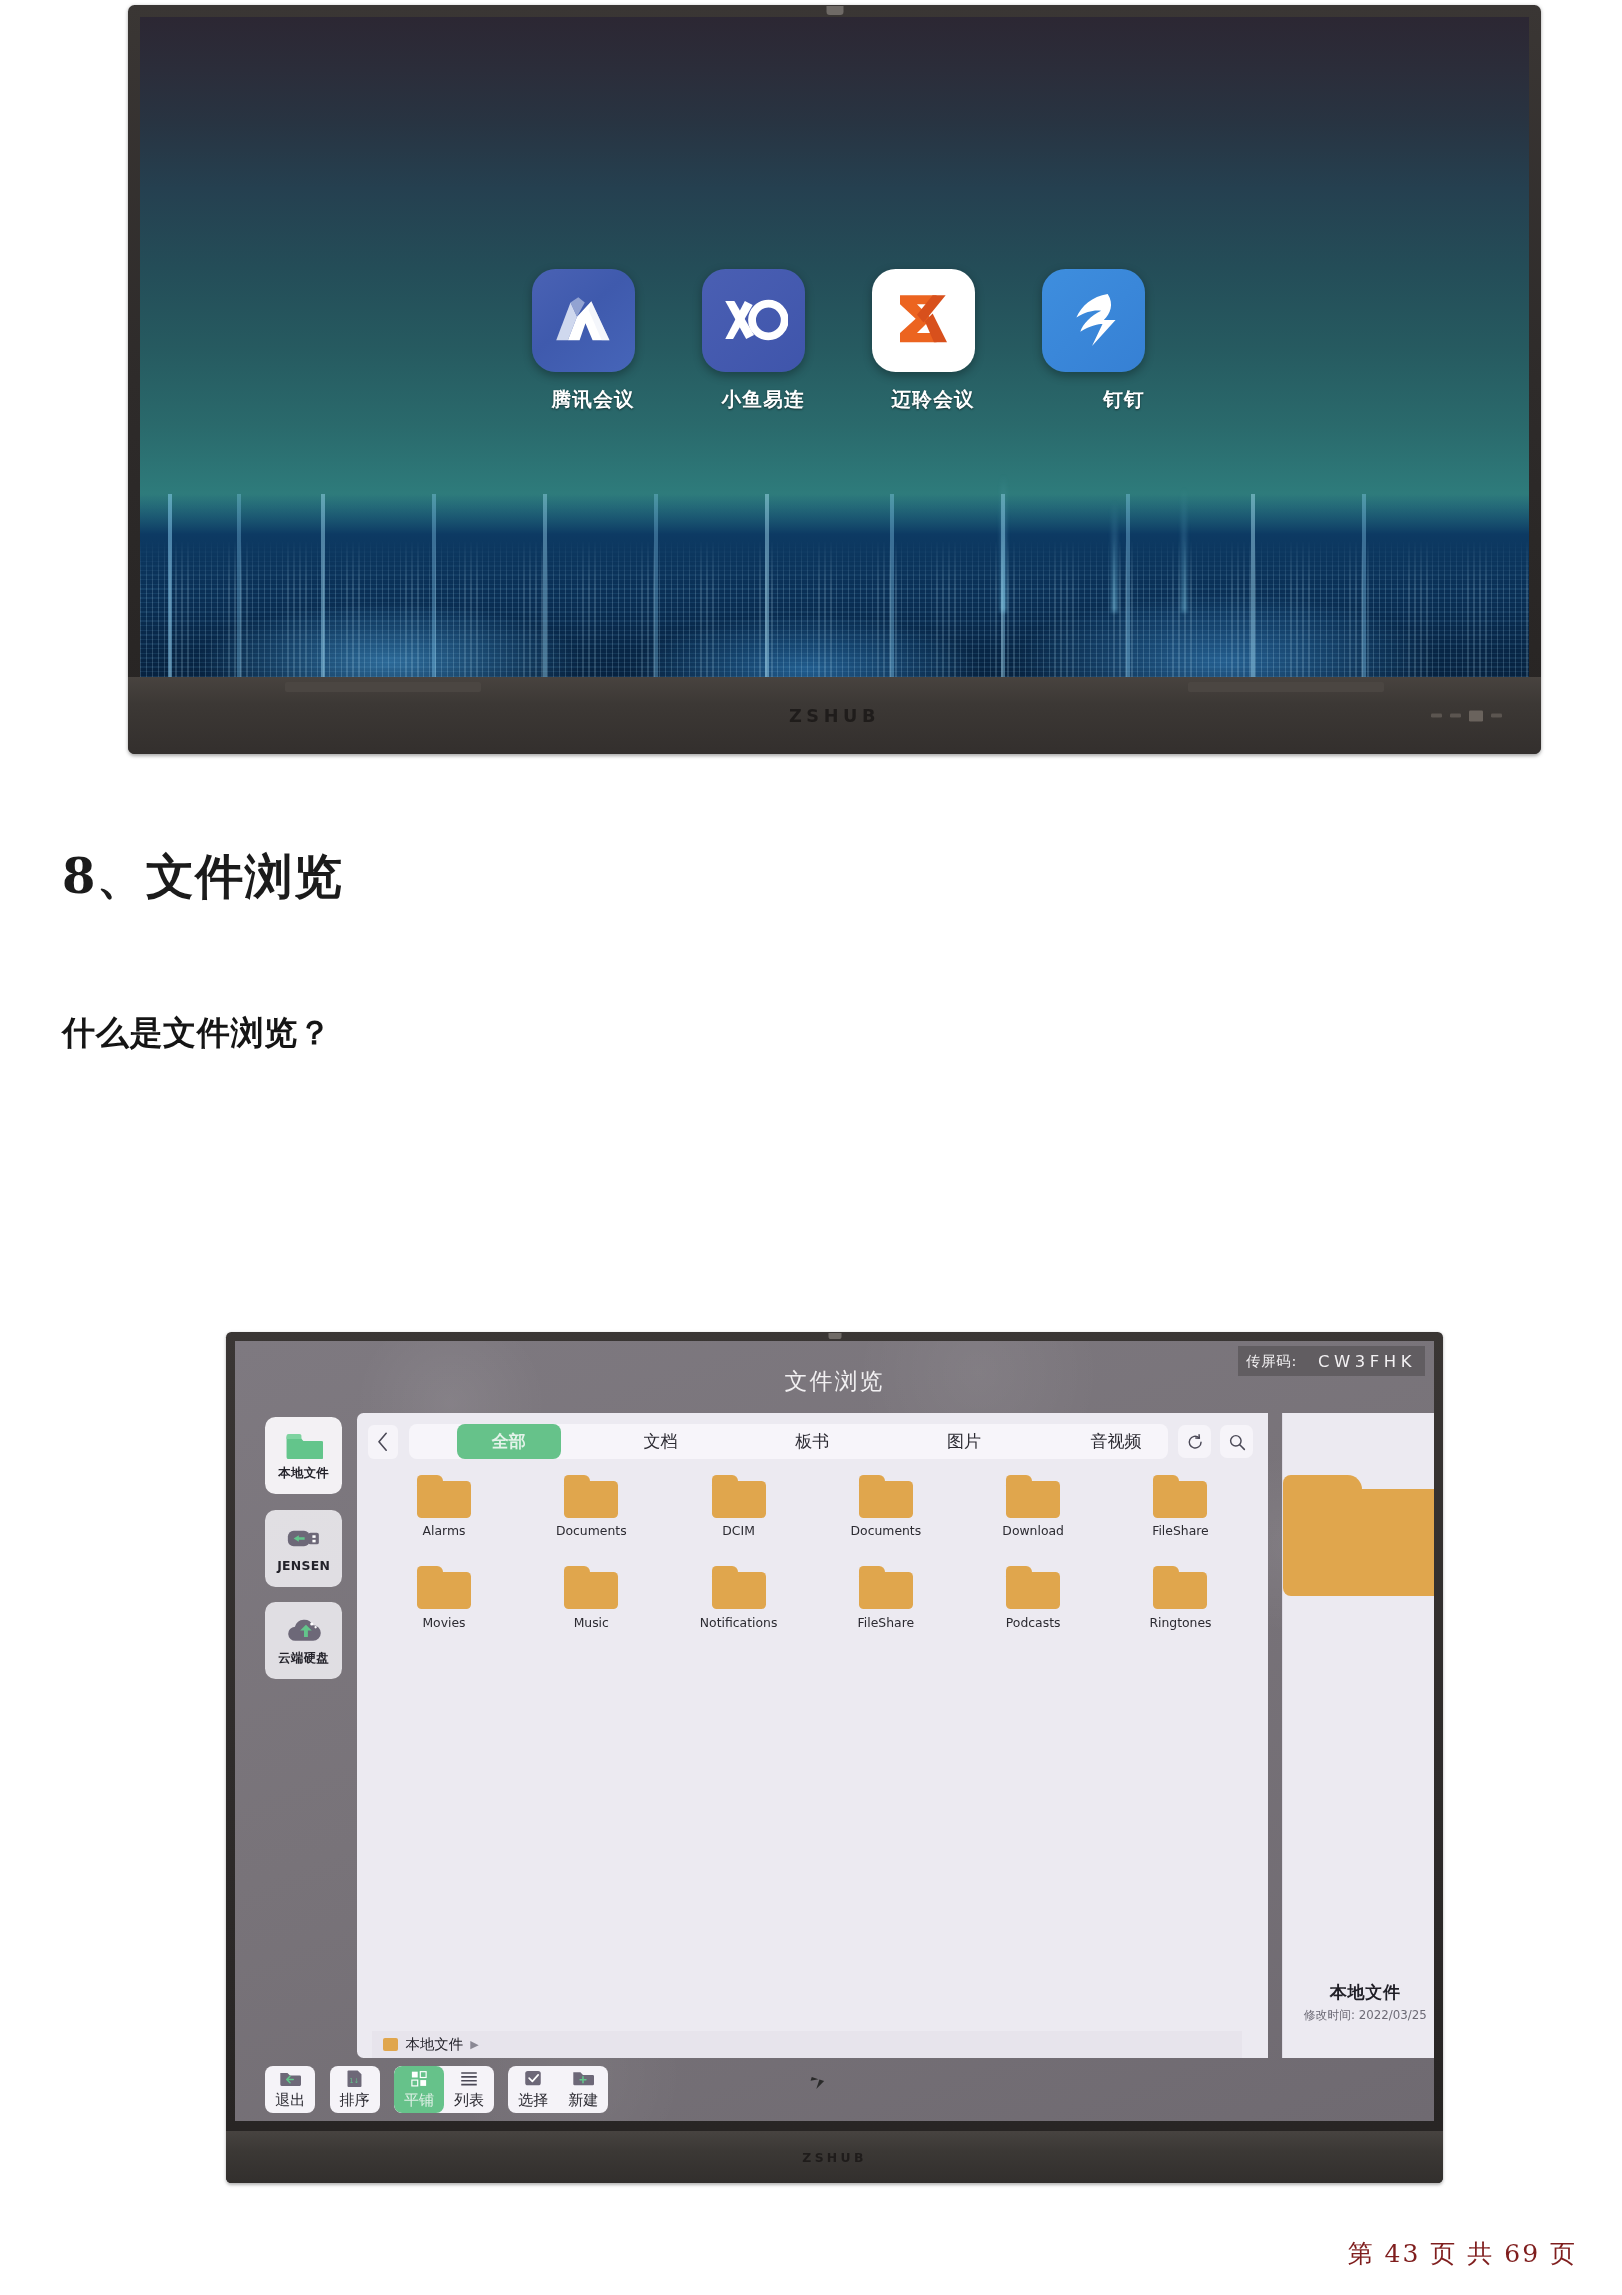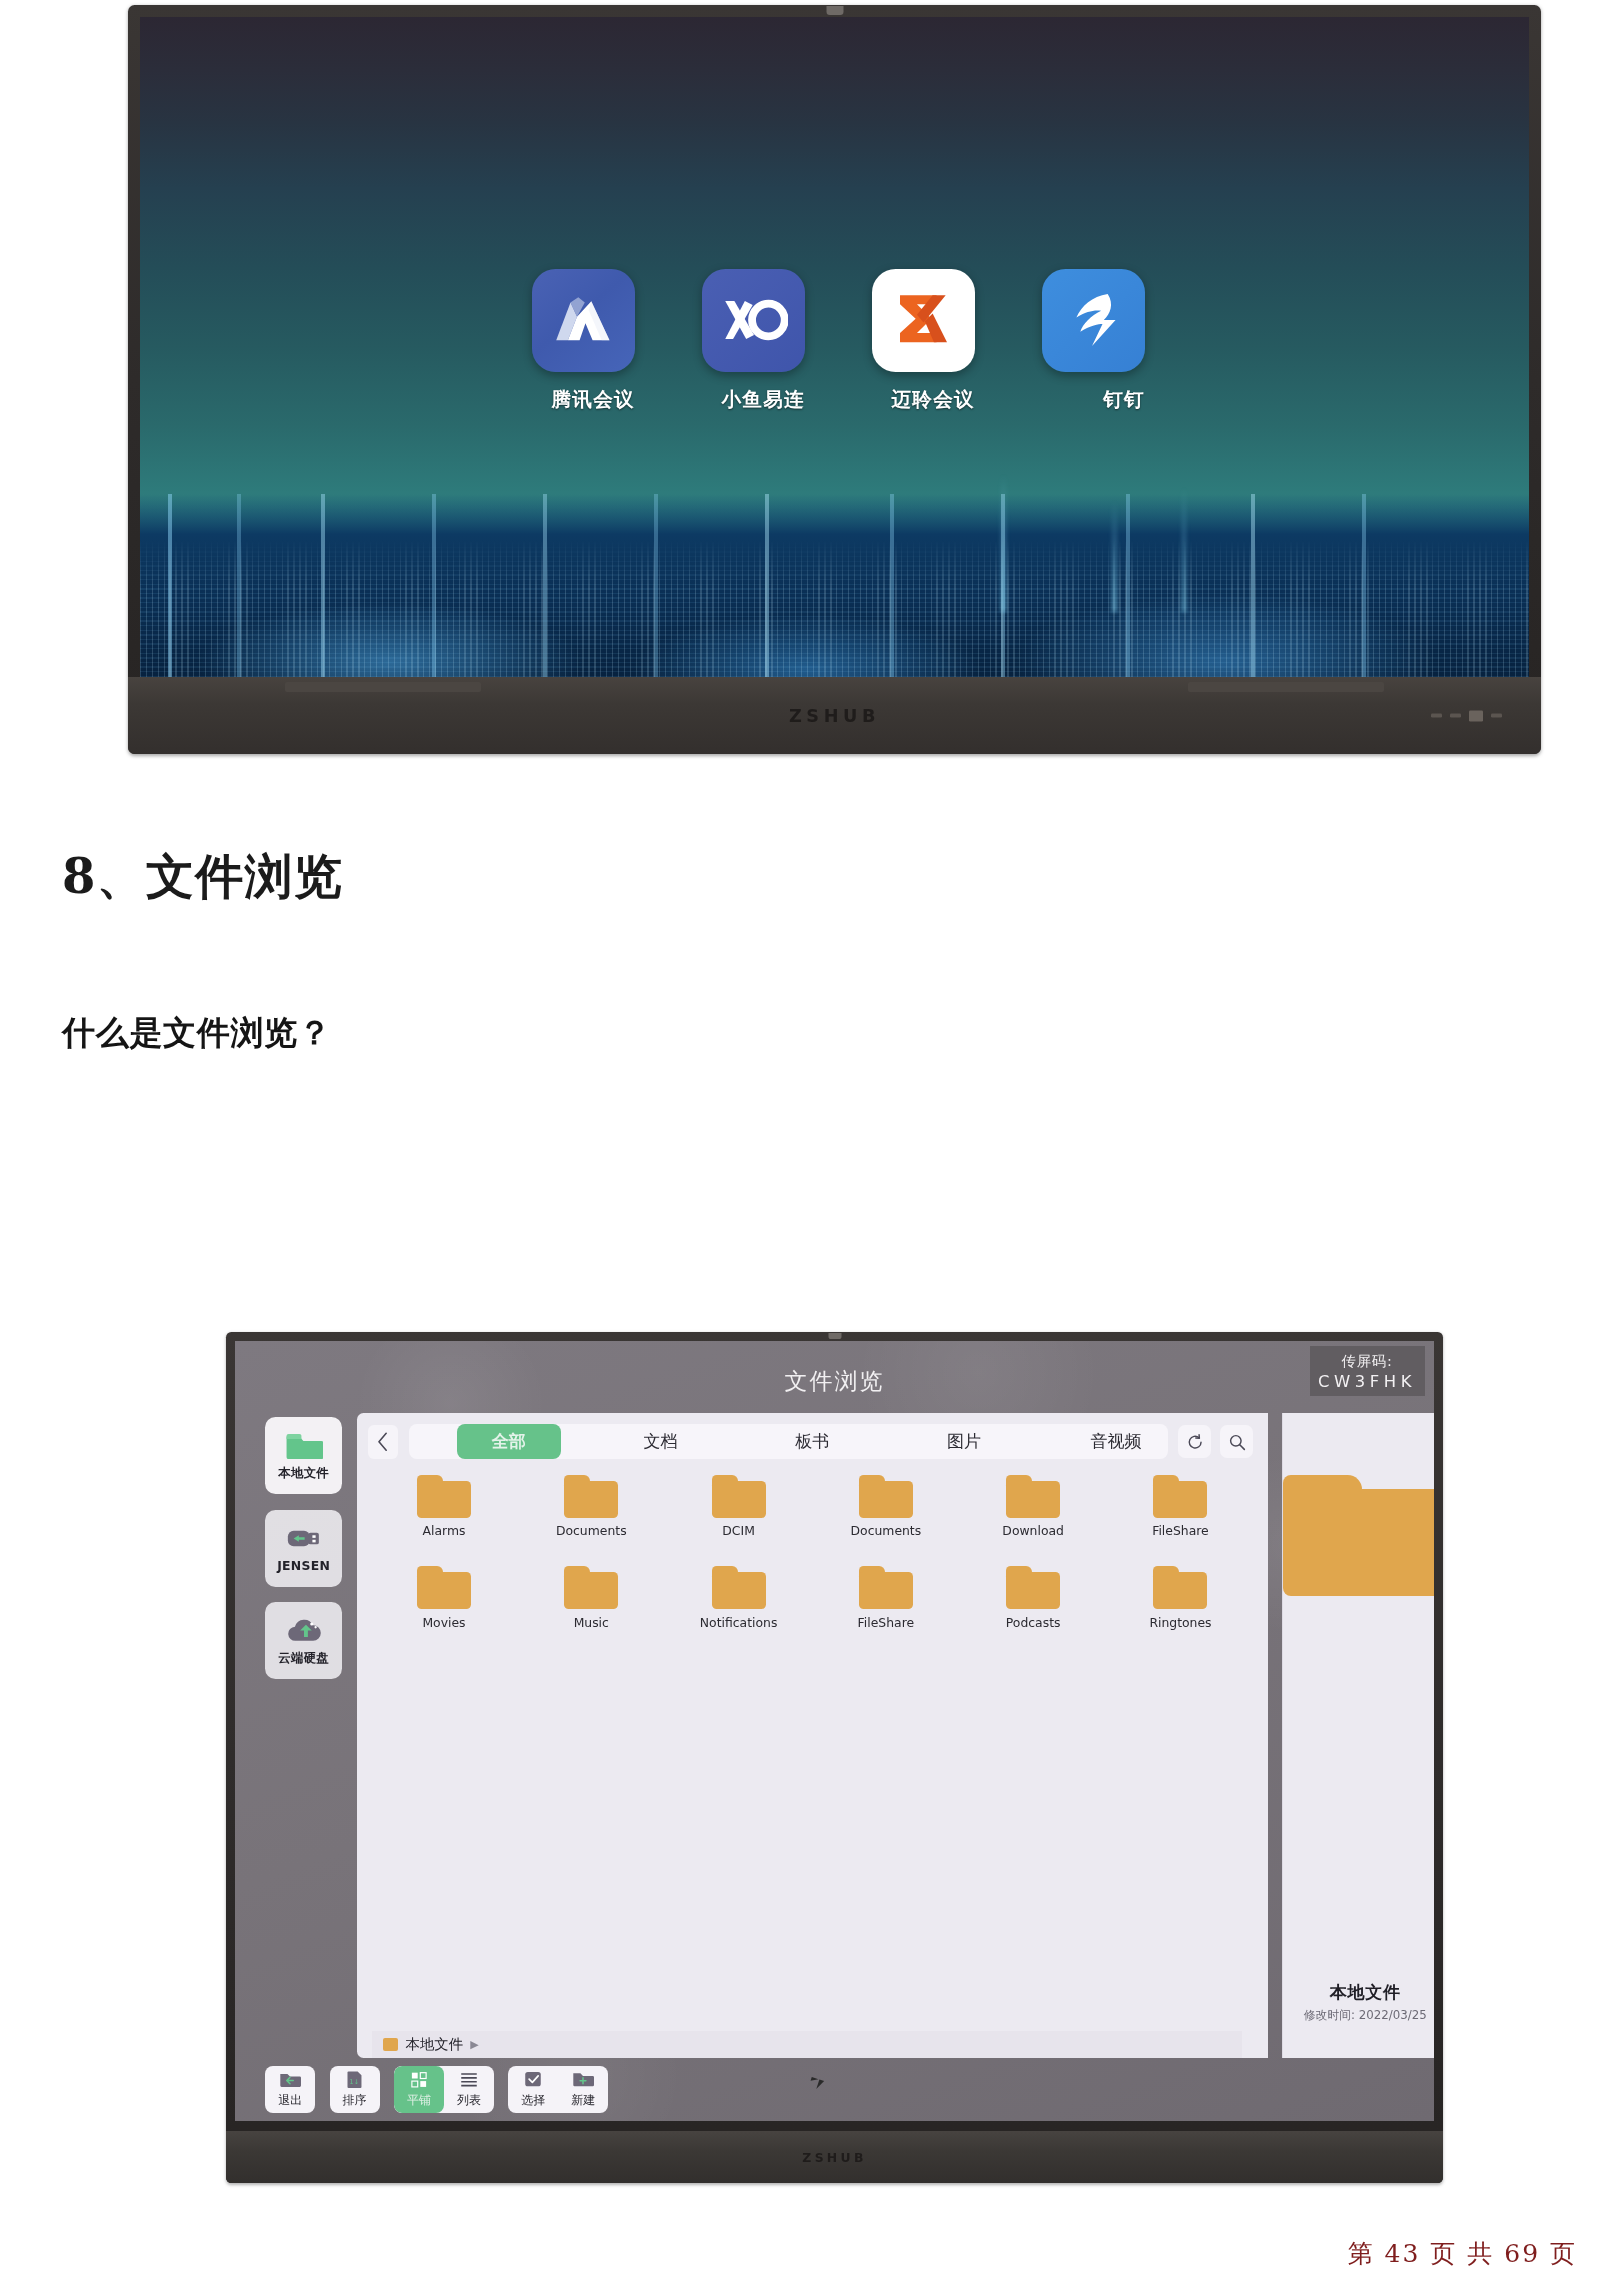--- a/index.html
+++ b/index.html
@@ -184,21 +184,21 @@
     position:absolute;left:0;right:0;top:25px;text-align:center;
     color:#f2f0f2;font-size:23px;font-family:"DejaVu Sans", sans-serif;
     letter-spacing:2px;
   }
   .cast-code{
     position:absolute;right:8.5px;top:5.2px;
     background:rgba(92,88,92,.82);
     padding:5.2px 9.2px 5.2px 7.9px;
     color:#f3f1f3;font-size:14.4px;font-family:"DejaVu Sans", sans-serif;
     letter-spacing:0.7px;white-space:nowrap;
-    display:flex;align-items:center;gap:1px;flex-direction:column;
+    display:flex;align-items:center;gap:21px;
   }
   .cast-code .code{letter-spacing:4.6px;font-size:16.4px;}
 
   .fb-body{
     position:absolute;left:30px;right:30px;top:72px;bottom:63px;
     display:flex;gap:14.4px;
   }
   .fb-side{
     width:77px;display:flex;flex-direction:column;gap:15.7px;padding-top:3.9px;
   }
@@ -298,21 +298,21 @@
     position:absolute;left:0;right:0;bottom:0;height:63px;
     display:flex;align-items:center;padding-left:30px;gap:14.4px;
   }
   .bt-group{display:flex;background:#f5f3f8;border-radius:7.9px;overflow:hidden;}
   .bt{
     width:50px;height:47px;display:flex;flex-direction:column;align-items:center;justify-content:center;gap:2.6px;
   }
   .bt.active{background:#66c28a;border-radius:7.9px;}
   .bt-ic{width:22px;height:19.6px;position:relative;}
   .bt-label{
-    font-size:12px;color:#2a2930;font-family:Liberation Mono, monospace;white-space:nowrap;
+    font-size:15px;color:#2a2930;font-family:Liberation Mono, monospace;white-space:nowrap;
   }
   .bt.active .bt-label{color:#dff0e6;}
   .cursor{
     position:absolute;left:48%;bottom:39px;width:0;height:0;
     border-left:7.2px solid #2a2a2a;border-bottom:4.6px solid transparent;
     border-top:0 solid transparent;
     transform:rotate(18deg);
   }
   .cursor:after{
     content:"";position:absolute;left:0.7px;top:0;width:0;height:0;

